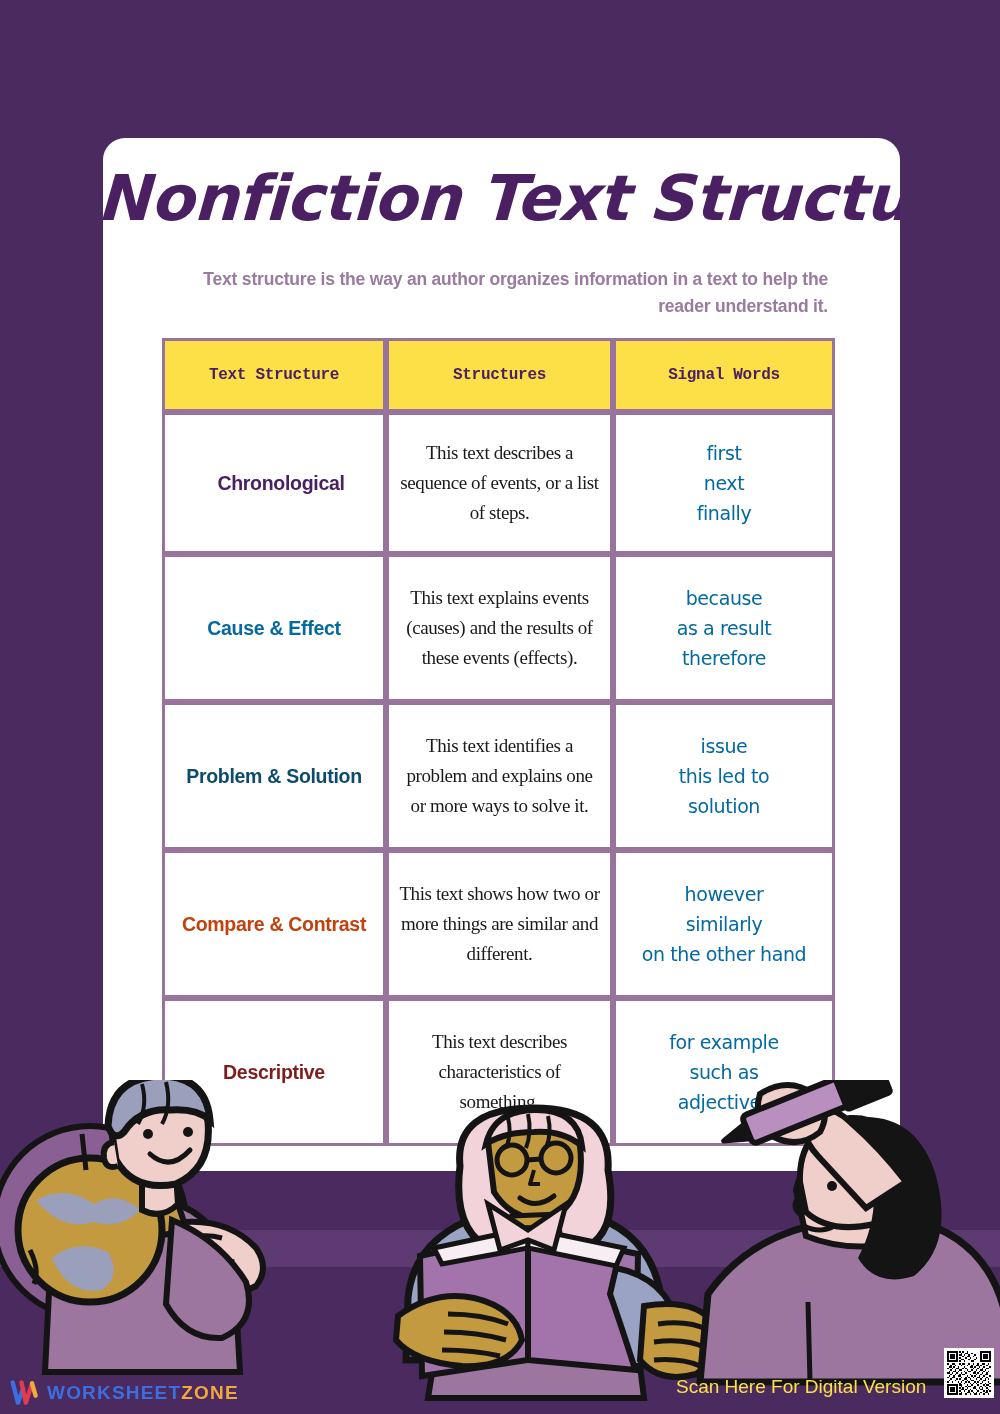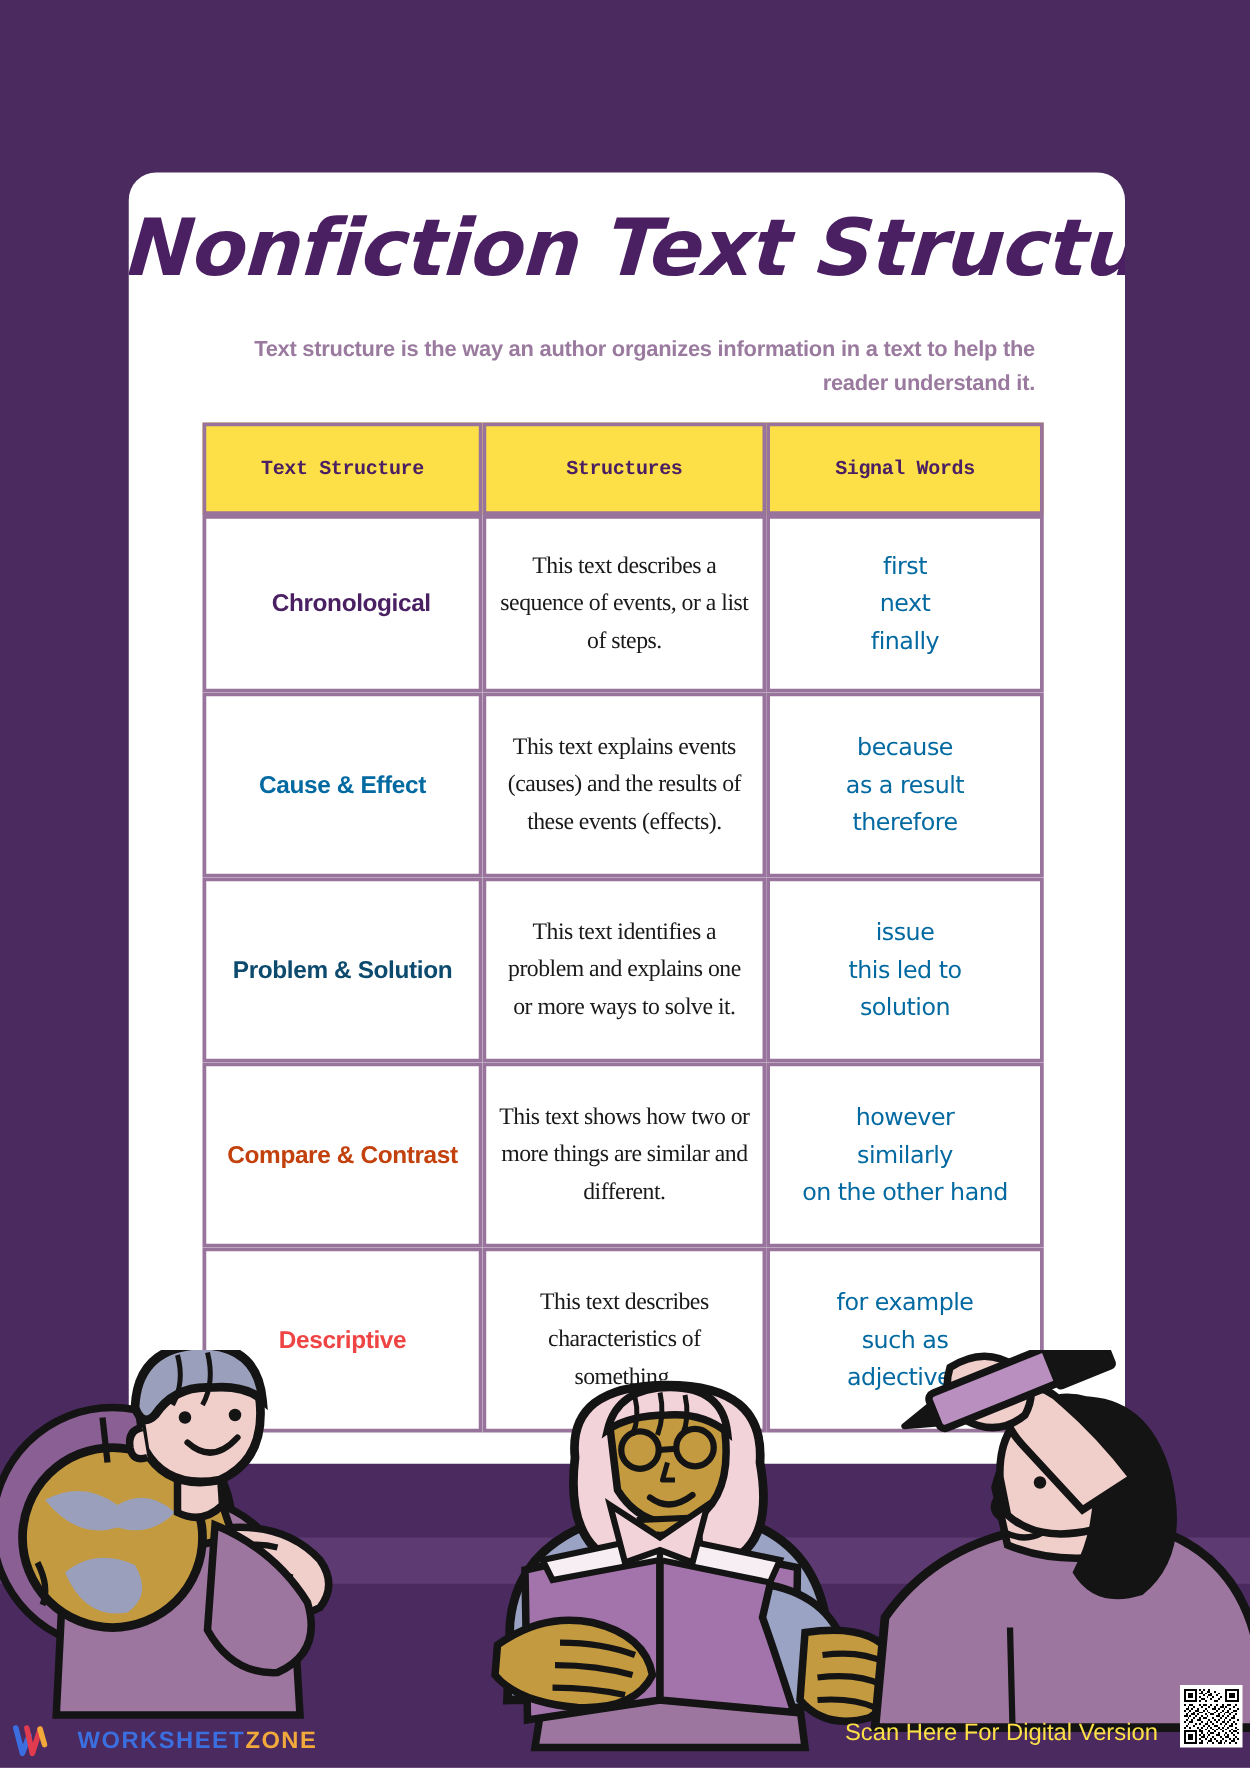--- a/index.html
+++ b/index.html
@@ -139,21 +139,21 @@
     background:#5d3a72;
   }
 
   .fig { position:absolute; }
   svg { display:block; overflow:visible; }
 
   
   .logo {
     position:absolute;
     left:10px; top:1378px;
-    display:flex; align-items:center; gap:22px;
+    display:flex; align-items:center; gap:7px;
   }
   .logo-mark { width:30px; height:30px; }
   .logo-text {
     font-family:"Liberation Sans", sans-serif;
     font-weight:700;
     font-size:19px;
     letter-spacing:1.2px;
   }
   .logo-ws { color:#3b6fe0; }
   .logo-zn { color:#f2a93b; }
@@ -210,21 +210,21 @@
           <td class="cell-structure" style="color: #0c4a6e;">Problem &amp; Solution</td>
           <td class="cell-explain">This text identifies a problem and explains one or more ways to solve it.</td>
           <td class="cell-signal">issue<br>this led to<br>solution</td>
         </tr>
         <tr class="r4">
           <td class="cell-structure" style="color: #c2410c;">Compare &amp; Contrast</td>
           <td class="cell-explain">This text shows how two or more things are similar and different.</td>
           <td class="cell-signal">however<br>similarly<br>on the other hand</td>
         </tr>
         <tr class="r5">
-          <td class="cell-structure plain" style="color: #ef4444;">Descriptive</td>
+          <td class="cell-structure plain" style="color: #7f1d1d;">Descriptive</td>
           <td class="cell-explain">This text describes characteristics of something.</td>
           <td class="cell-signal">for example<br>such as<br>adjectives</td>
         </tr>
       </tbody>
     </table>
   </div>
 
   <div class="illus">
 
     <div class="floor2"></div>

